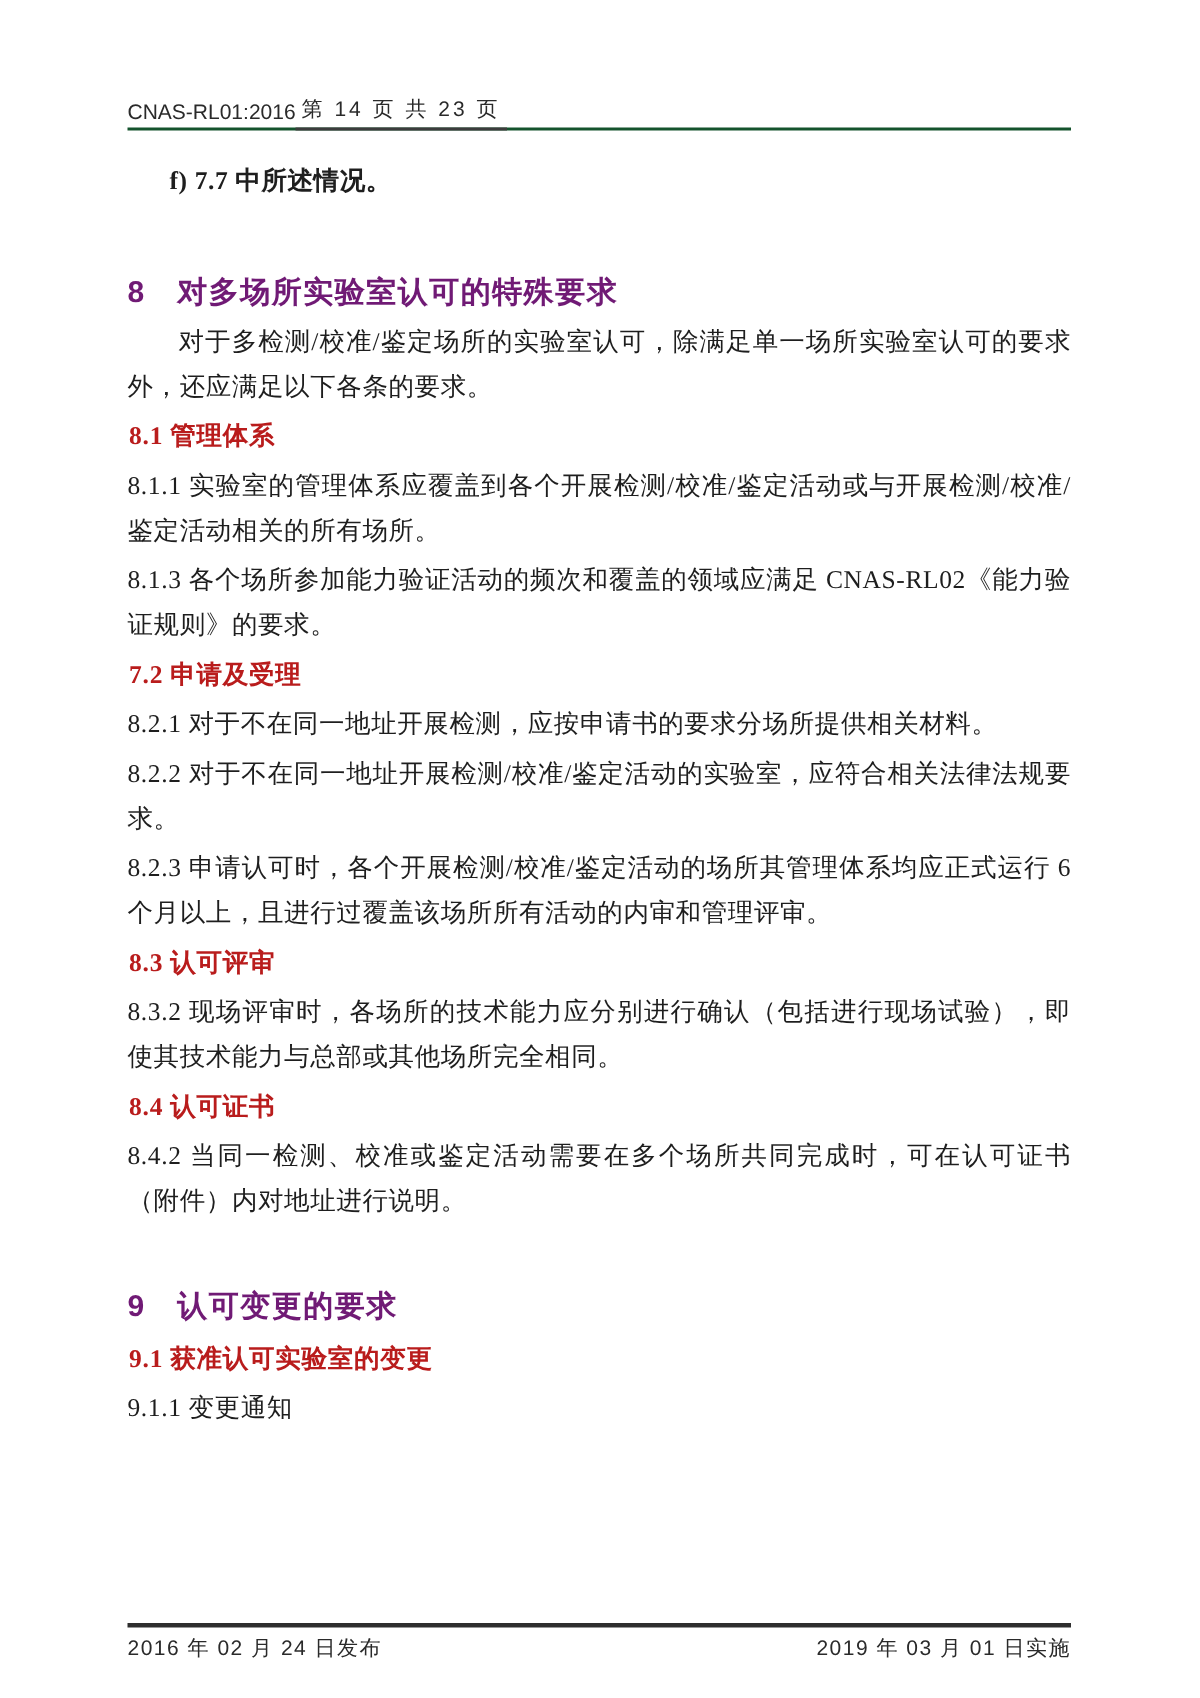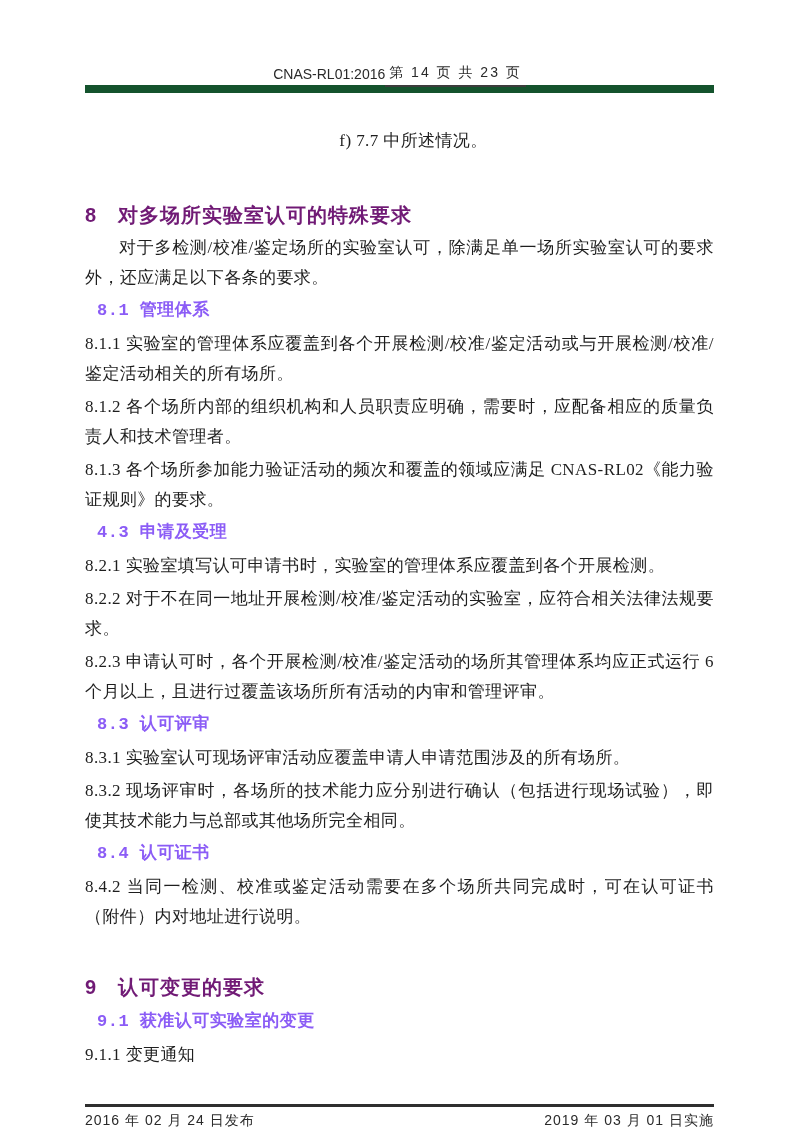--- a/index.html
+++ b/index.html
@@ -16,24 +16,24 @@
     font-family: "Liberation Serif", "DejaVu Serif", serif;
     color: #1e1e1e;
   }
   
   .hdr {
     position: absolute;
     top: 64px;
     left: 85px;
     right: 86px;
     display: flex;
-    justify-content: center;
+    justify-content: flex-start;
     align-items: flex-end;
     padding-bottom: 3px;
-    border-bottom: 8px solid #14532d;
+    border-bottom: 2px solid #14532d;
     font-family: "Liberation Sans", "DejaVu Sans", sans-serif;
     font-size: 14px;
     color: #2a2a2a;
   }
   .hdr .pageno {
     letter-spacing: 2px;
     border-bottom: 2px solid #3c3c3c;
     padding: 0 4px 3px 4px;
     margin-bottom: -5px;
   }
@@ -45,54 +45,55 @@
     right: 86px;
   }
   .doc p {
     margin: 3px 0 0 0;
     font-size: 17px;
     line-height: 30px;
     text-align: justify;
     letter-spacing: 0.4px;
   }
   p.f-item {
-    margin: 36px 0 0 0;
+    margin: 16px 0 0 0;
     padding-left: 28px;
-    text-align: center;
+    text-align: left;
+    font-weight: bold;
   }
   h1.sec {
     margin: 44px 0 0 0;
     font-family: "Liberation Sans", "DejaVu Sans", sans-serif;
     font-size: 20px;
     line-height: 30px;
     font-weight: bold;
     color: #701a75;
     letter-spacing: 1px;
   }
   h1.sec.sec9 { margin-top: 40px; }
   p.intro {
     text-indent: 34px;
   }
   h2.sub {
-    margin: 3px 0 0 12px;
-    font-family: Liberation Mono, monospace;
+    margin: 3px 0 0 1px;
+    font-family: Liberation Serif, serif;
     font-size: 17px;
     line-height: 30px;
     font-weight: bold;
-    color: #8b5cf6;
+    color: #b91c1c;
     letter-spacing: 0.5px;
   }
   h2.sub.sub9 { margin-top: 5px; }
   p.clause { }
   
   .ftr {
     position: absolute;
     left: 85px;
     right: 86px;
-    bottom: 2px;
+    bottom: 24px;
     display: flex;
     justify-content: space-between;
     border-top: 3px solid #2e2e2e;
     padding-top: 5px;
     font-family: "Liberation Sans", "DejaVu Sans", sans-serif;
     font-size: 14px;
     color: #2a2a2a;
     letter-spacing: 1px;
   }
 </style>
@@ -109,30 +110,28 @@
   <div class="doc">
 
     <p class="f-item">f) 7.7 中所述情况。</p>
 
     <h1 class="sec">8　对多场所实验室认可的特殊要求</h1>
 
     <p class="intro">对于多检测/校准/鉴定场所的实验室认可，除满足单一场所实验室认可的要求外，还应满足以下各条的要求。</p>
 
     <h2 class="sub">8.1 管理体系</h2>
     <p class="clause">8.1.1 实验室的管理体系应覆盖到各个开展检测/校准/鉴定活动或与开展检测/校准/鉴定活动相关的所有场所。</p>
-    <p class="clause">8.1.2 各个场所内部的组织机构和人员职责应明确，需要时，应配备相应的质量负责人和技术管理者。</p>
     <p class="clause">8.1.3 各个场所参加能力验证活动的频次和覆盖的领域应满足 CNAS-RL02《能力验证规则》的要求。</p>
 
-    <h2 class="sub">4.3 申请及受理</h2>
-    <p class="clause">8.2.1 实验室填写认可申请书时，实验室的管理体系应覆盖到各个开展检测。</p>
+    <h2 class="sub">7.2 申请及受理</h2>
+    <p class="clause">8.2.1 对于不在同一地址开展检测，应按申请书的要求分场所提供相关材料。</p>
     <p class="clause">8.2.2 对于不在同一地址开展检测/校准/鉴定活动的实验室，应符合相关法律法规要求。</p>
     <p class="clause">8.2.3 申请认可时，各个开展检测/校准/鉴定活动的场所其管理体系均应正式运行 6 个月以上，且进行过覆盖该场所所有活动的内审和管理评审。</p>
 
     <h2 class="sub">8.3 认可评审</h2>
-    <p class="clause">8.3.1 实验室认可现场评审活动应覆盖申请人申请范围涉及的所有场所。</p>
     <p class="clause">8.3.2 现场评审时，各场所的技术能力应分别进行确认（包括进行现场试验），即使其技术能力与总部或其他场所完全相同。</p>
 
     <h2 class="sub">8.4 认可证书</h2>
     <p class="clause">8.4.2 当同一检测、校准或鉴定活动需要在多个场所共同完成时，可在认可证书（附件）内对地址进行说明。</p>
 
     <h1 class="sec sec9">9　认可变更的要求</h1>
 
     <h2 class="sub sub9">9.1 获准认可实验室的变更</h2>
     <p class="clause">9.1.1 变更通知</p>
 

